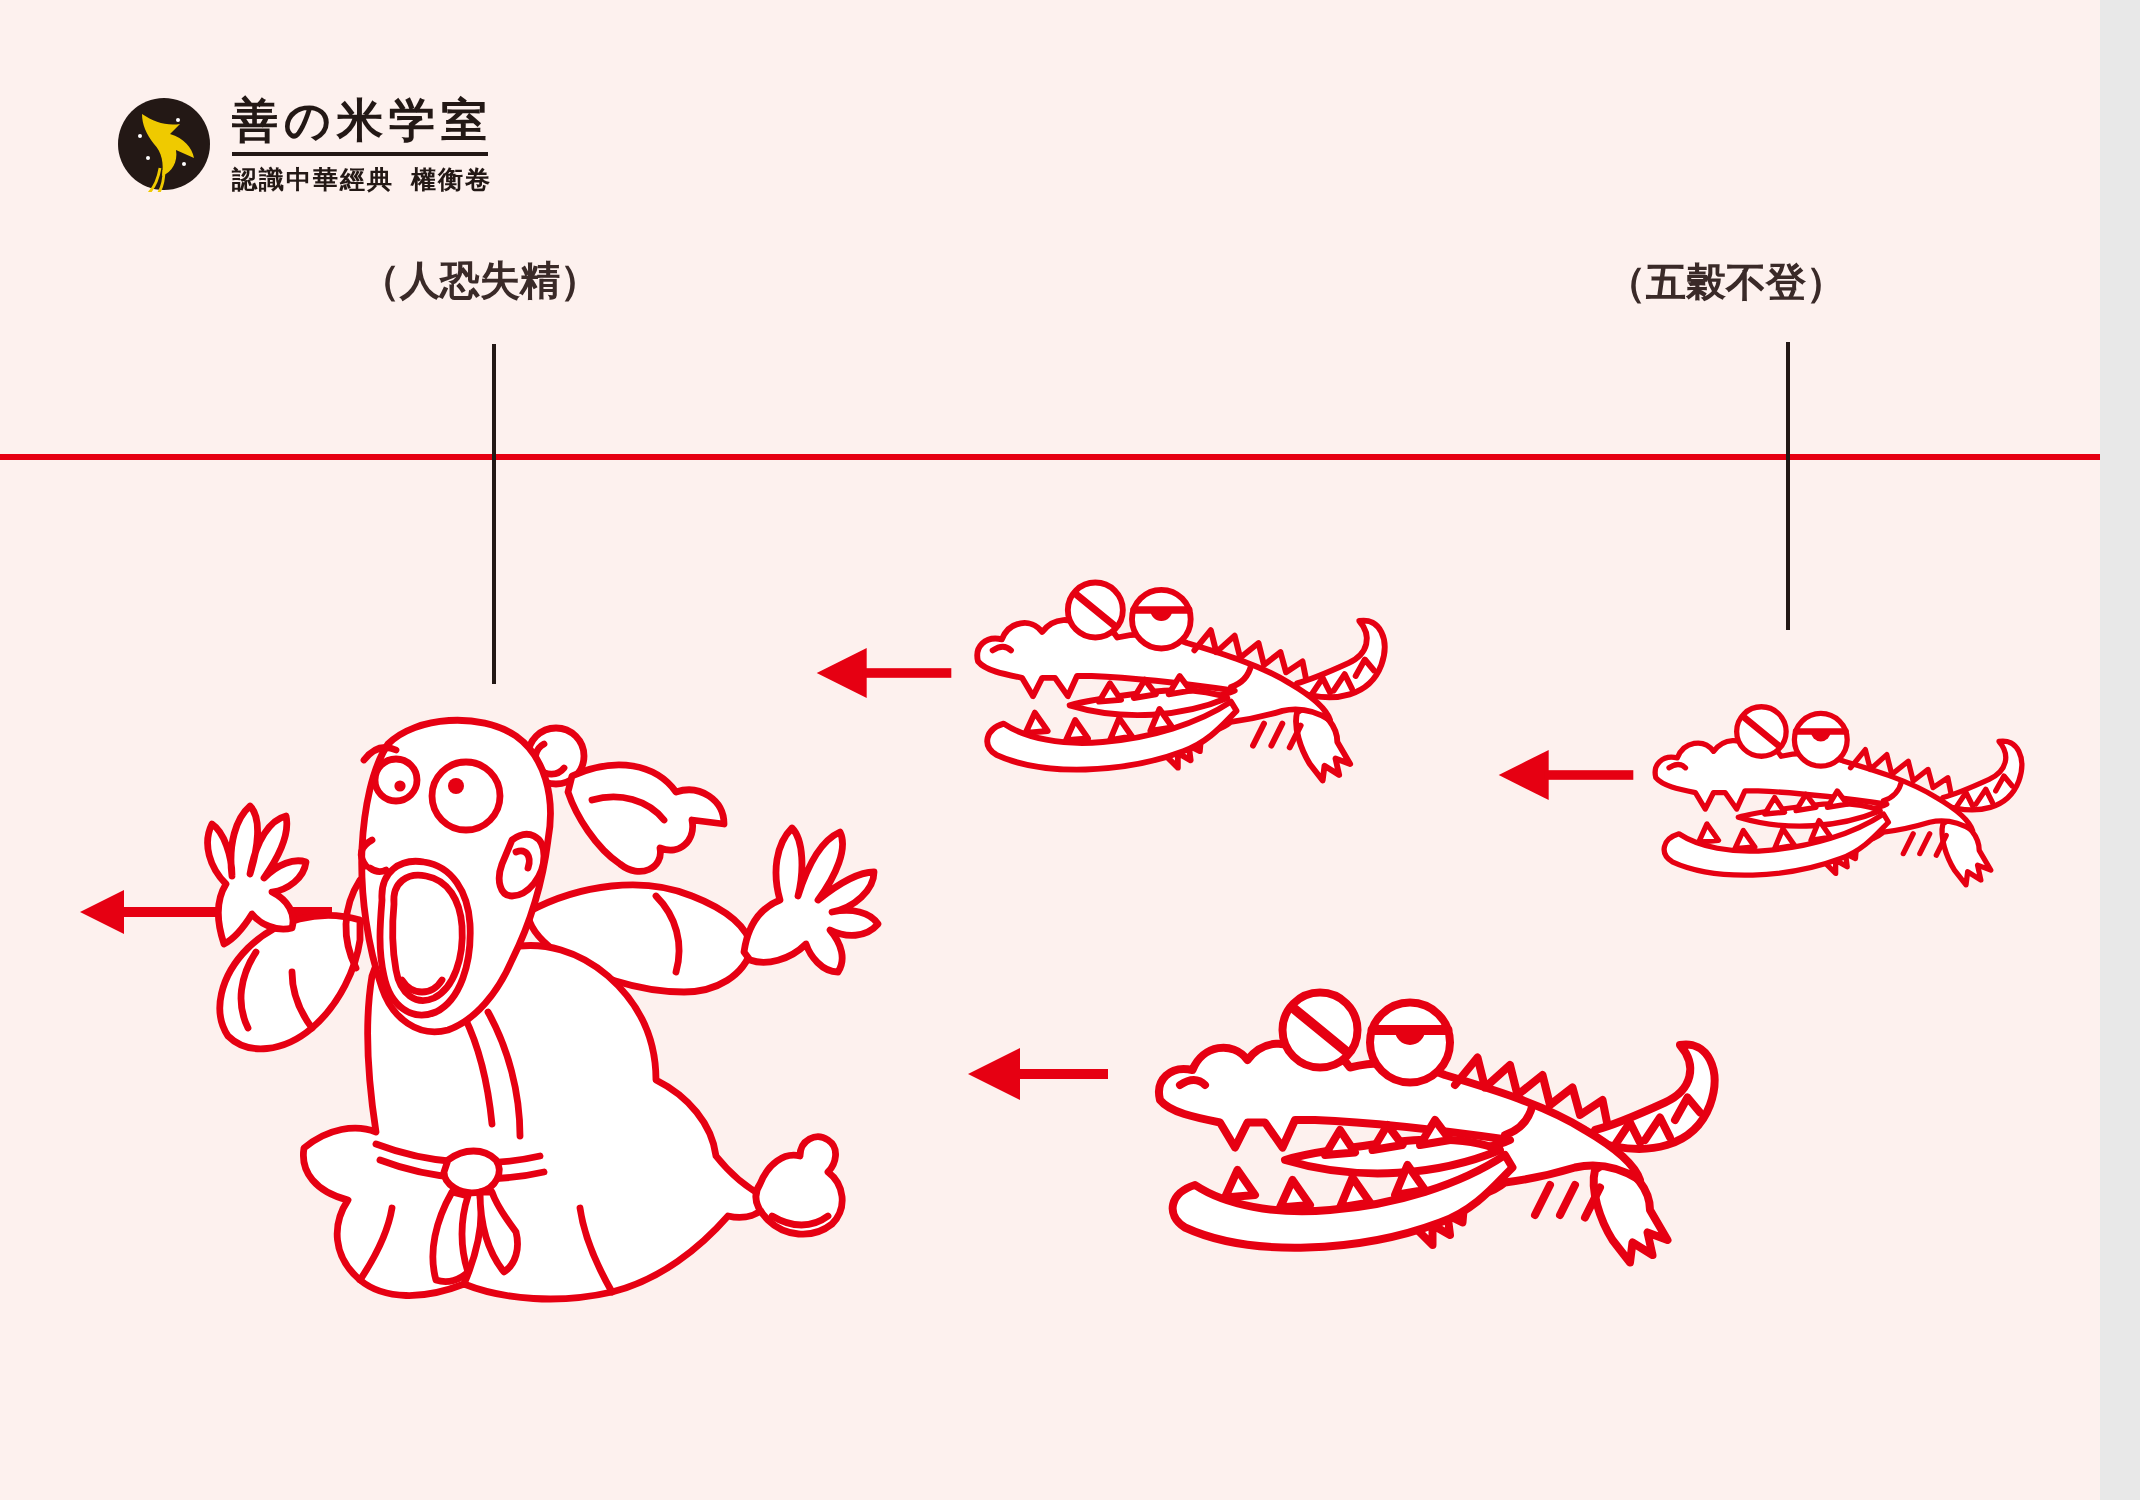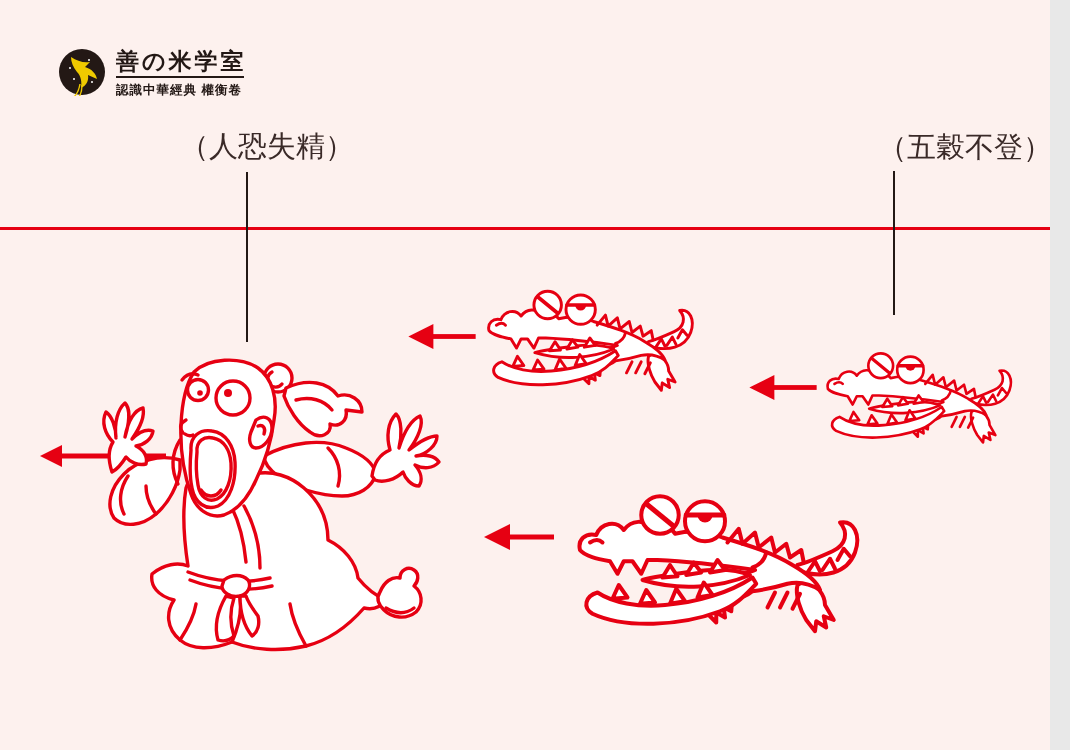--- a/index.html
+++ b/index.html
@@ -16,24 +16,24 @@
     overflow:hidden;font-family:"Liberation Sans","DejaVu Sans",sans-serif;
   }
   .abs{position:absolute;}
   
   .logo{left:58px;top:48px;display:flex;gap:10px;align-items:flex-start;}
   .logo-title{
     font-family:"DejaVu Serif","Liberation Serif",serif;font-weight:bold;
     font-size:23px;color:var(--dark);letter-spacing:3px;line-height:1.1;
   }
   .logo-rule{width:128px;height:2px;background:var(--dark);margin:3px 0 4px 0;}
-  .logo-sub{font-size:12.5px;font-weight:bold;color:var(--dark);letter-spacing:1px;}
+  .logo-sub{font-size:12.5px;font-weight:bold;color:var(--dark);letter-spacing:1px;font-family:Liberation Mono, monospace;}
   
   .cjk-label{
-    font-size:29px;color:var(--text);letter-spacing:0px;font-weight:400;
+    font-size:20px;color:var(--text);letter-spacing:0px;font-weight:700;
     font-family:"Liberation Sans","DejaVu Sans",sans-serif;white-space:nowrap;
   }
   .hline{left:0;top:227px;width:1070px;height:2.5px;background:var(--red);}
   .vline{width:1.5px;background:var(--dark);}
   .v1{left:246px;top:172px;height:170px;}
   .v2{left:893px;top:171px;height:144px;}
   
   svg .sh{fill:#ffffff;stroke:var(--red);stroke-linecap:round;stroke-linejoin:round;}
   svg .ln{fill:none;stroke:var(--red);stroke-linecap:round;stroke-linejoin:round;}
   svg .fr{fill:var(--red);stroke:none;}
@@ -101,21 +101,21 @@
         <circle cx="34" cy="34" r="1" fill="#fff"></circle>
     </svg>
     <div>
       <div class="logo-title">善の米学室</div>
       <div class="logo-rule"></div>
       <div class="logo-sub">認識中華經典 權衡卷</div>
     </div>
   </div>
 
   <div class="abs cjk-label" style="left:180px;top:127px;">（人恐失精）</div>
-  <div class="abs cjk-label" style="left:878px;top:128px;">（五穀不登）</div>
+  <div class="abs cjk-label" style="left:803px;top:128px;">（五穀不登）</div>
 
   <div class="abs hline"></div>
   <div class="abs vline v1"></div>
   <div class="abs vline v2"></div>
 
   <svg class="abs" style="left:40px;top:443px;" width="126" height="26">
       <use href="#arrow-long"></use>
     </svg>
   <svg class="abs" style="left:408px;top:324px;" width="68" height="25">
       <use href="#arrow-small"></use>

